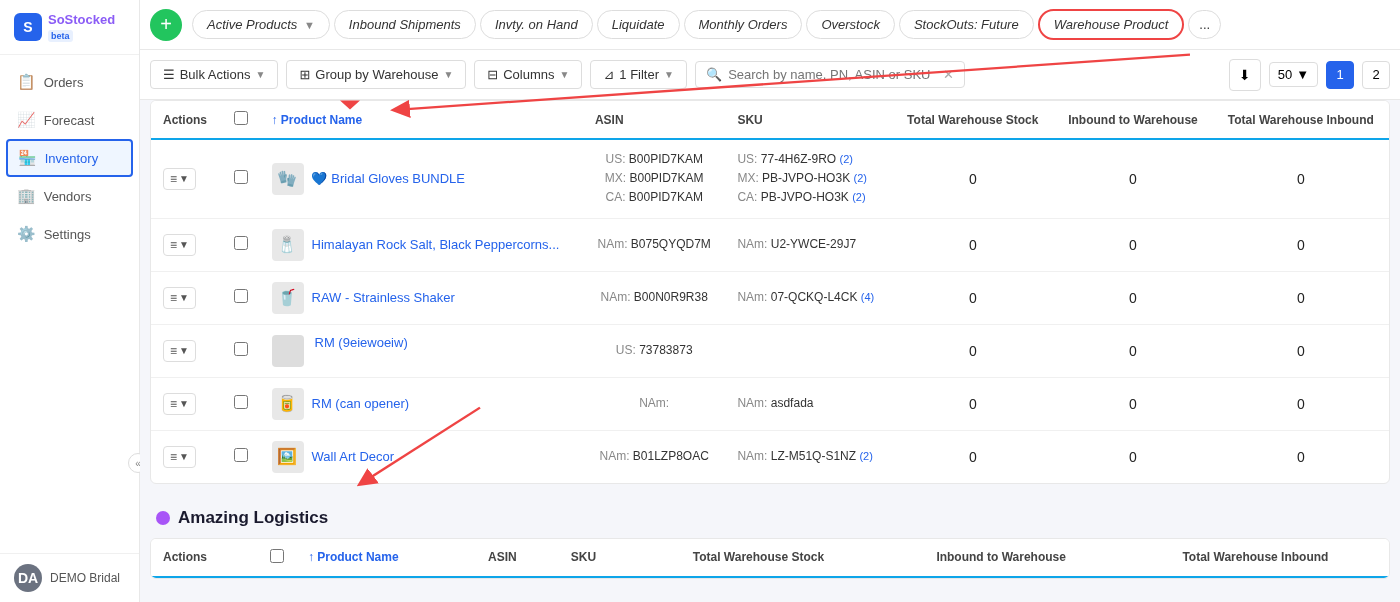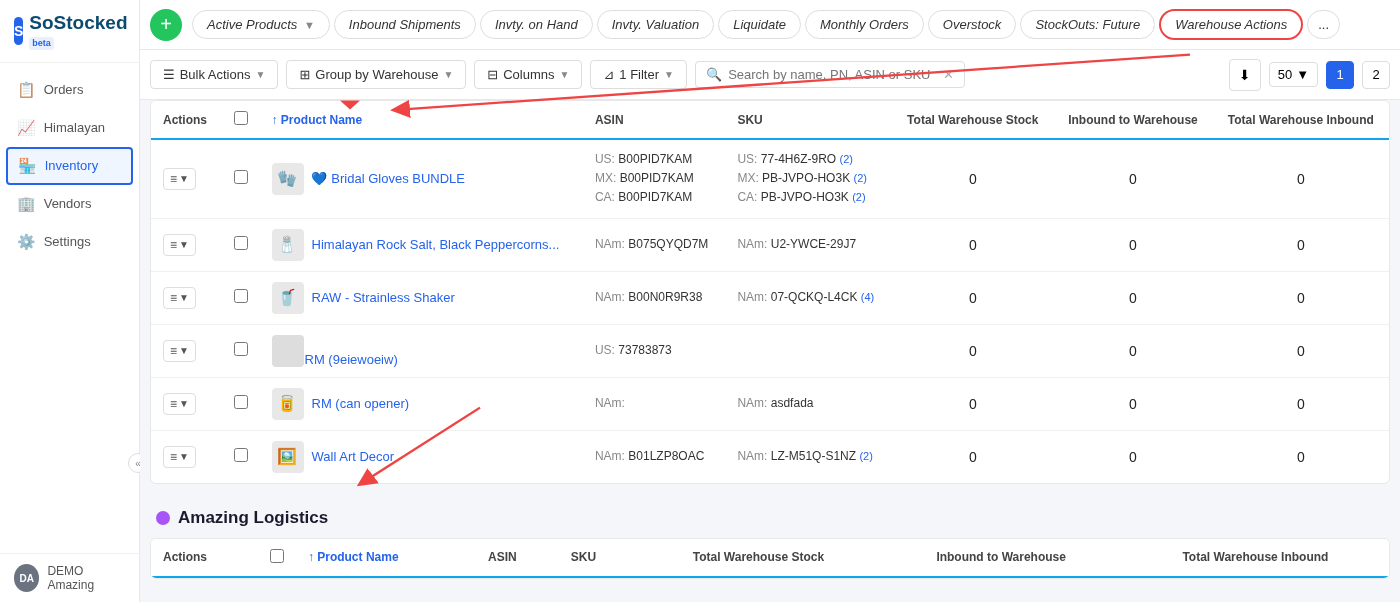--- a/index.html
+++ b/index.html
@@ -22,21 +22,21 @@
       gap: 6px;
       border-bottom: 1px solid #f0f0f0;
     }
     .logo-icon {
       width: 28px; height: 28px;
       background: #2563eb;
       border-radius: 6px;
       display: flex; align-items: center; justify-content: center;
       color: white; font-size: 14px; font-weight: bold;
     }
-    .logo-text { font-size: 19px; font-weight: 700; color: #0c4a6e; }
+    .logo-text { font-size: 13px; font-weight: 700; color: #8b5cf6; }
     .logo-beta {
       font-size: 9px; background: #e8f0fe; color: #2563eb;
       border-radius: 3px; padding: 1px 3px; font-weight: 600;
       align-self: flex-start; margin-top: 2px;
     }
     .sidebar-nav { flex: 1; padding: 8px 0; }
     .nav-item {
       display: flex; align-items: center; gap: 8px;
       padding: 10px 14px; cursor: pointer; color: #555;
       font-size: 13px; border-left: 3px solid transparent;
@@ -52,21 +52,21 @@
     .nav-icon { font-size: 15px; opacity: 0.8; }
     .sidebar-bottom {
       padding: 10px 14px;
       border-top: 1px solid #f0f0f0;
       display: flex; align-items: center; gap: 8px;
     }
     .avatar {
       width: 28px; height: 28px; border-radius: 50%;
       background: #6b7280; color: white;
       display: flex; align-items: center; justify-content: center;
-      font-size: 10px; font-weight: 600;
+      font-size: 14px; font-weight: 600;
     }
     .account-label { font-size: 12px; color: #555; }
     .collapse-btn {
       position: absolute; bottom: 80px; left: 128px;
       background: #fff; border: 1px solid #ddd; border-radius: 50%;
       width: 20px; height: 20px; display: flex; align-items: center; justify-content: center;
       cursor: pointer; font-size: 10px; color: #888;
     }
 
     
@@ -239,21 +239,21 @@
       border: 1px solid #ddd; border-radius: 4px;
       padding: 3px 6px; cursor: pointer; background: #fff;
       font-size: 12px; color: #555;
     }
     .product-img {
       width: 32px; height: 32px; border-radius: 4px;
       background: #e8e8e8; display: flex; align-items: center; justify-content: center;
       font-size: 16px; overflow: hidden; flex-shrink: 0;
     }
     .product-link { color: #2563eb; cursor: pointer; text-decoration: none; }
-    .asin-cell { font-size: 12px; line-height: 1.6; }
+    .asin-cell { font-size: 12px; line-height: 1.6; text-align: center; }
     .asin-label { color: #888; }
     .sku-cell { font-size: 12px; line-height: 1.6; margin-top: 20px; }
     .badge-link { color: #2563eb; font-size: 11px; cursor: pointer; }
     .num-cell { text-align: center; font-size: 14px; color: #222; }
     .checkbox { width: 14px; height: 14px; cursor: pointer; }
     svg.arrows { position: absolute; top: 0; left: 0; width: 100%; height: 100%; pointer-events: none; z-index: 10; }
   </style>
 </head>
 <body>
 
@@ -265,21 +265,21 @@
       <span class="logo-beta">beta</span>
     </div>
   </div>
   <nav class="sidebar-nav">
     <div class="nav-item">
       <span class="nav-icon">📋</span>
       <span>Orders</span>
     </div>
     <div class="nav-item">
       <span class="nav-icon">📈</span>
-      <span>Himalayan</span>
+      <span>Forecast</span>
     </div>
     <div class="nav-item active">
       <span class="nav-icon">🏪</span>
       <span>Inventory</span>
     </div>
     <div class="nav-item">
       <span class="nav-icon">🏢</span>
       <span>Vendors</span>
     </div>
     <div class="nav-item">
@@ -287,41 +287,40 @@
       <span>Settings</span>
     </div>
   </nav>
   <div style="position:relative;">
     <span class="collapse-btn">«</span>
   </div>
   <div class="sidebar-bottom">
     <div class="avatar">
       <span>DA</span>
     </div>
-    <span class="account-label">DEMO Amazing</span>
+    <span class="account-label">DEMO Bridal</span>
   </div>
 </div>
 
 <div class="main">
 
   <div class="tab-bar">
     <div class="add-btn">+</div>
     <div class="tab-item">
       <span>Active Products</span>
       <span style="color:#888;font-size:11px;margin-left:3px;">▼</span>
     </div>
     <div class="tab-item">Inbound Shipments</div>
     <div class="tab-item">Invty. on Hand</div>
-    <div class="tab-item">Invty. Valuation</div>
     <div class="tab-item">Liquidate</div>
     <div class="tab-item">Monthly Orders</div>
     <div class="tab-item">Overstock</div>
     <div class="tab-item">StockOuts: Future</div>
     <div class="tab-item active-outline" style="border:2px solid #ef4444;">
-      <span>Warehouse Actions</span>
+      <span>Warehouse Product</span>
     </div>
     <div class="tab-more">...</div>
   </div>
 
   <div class="toolbar">
     <div class="toolbar-btn">
       <span>☰</span>
       <span>Bulk Actions</span>
       <span class="chevron">▼</span>
     </div>
@@ -452,21 +451,21 @@
           </tr>
 
           <tr>
             <td>
                 <div class="row-actions">
                   <div class="action-menu">≡ <span style="font-size:10px;">▼</span></div>
                 </div>
               </td>
             <td><input type="checkbox" class="checkbox" style=""></td>
             <td>
-              <div style="display:flex;align-items:flex-end;gap:1px;">
+              <div style="display:flex;align-items:flex-start;gap:11px;">
                 <div class="product-img" style="background:#ddd;"></div>
                 <a class="product-link">RM (9eiewoeiw)</a>
               </div>
             </td>
             <td class="asin-cell">
                 <div><span class="asin-label">US:</span> 73783873</div>
               </td>
             <td class="sku-cell"></td>
             <td class="num-cell">0</td>
             <td class="num-cell">0</td>

